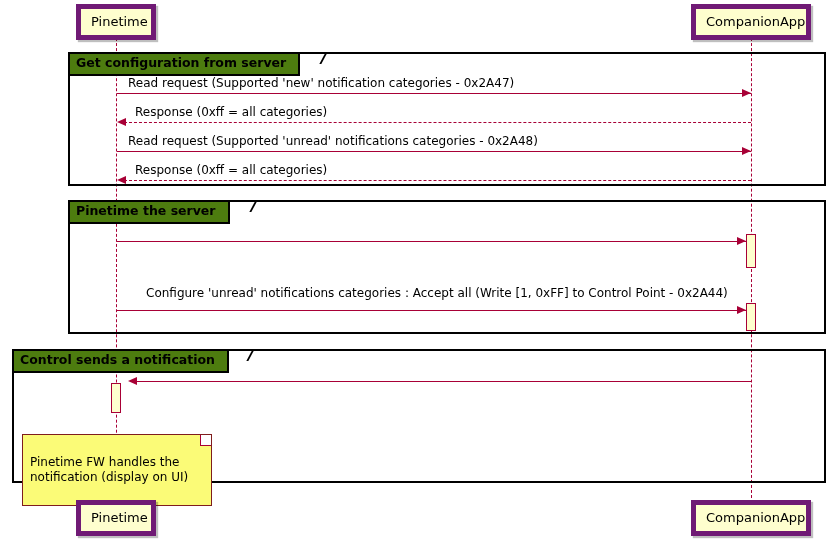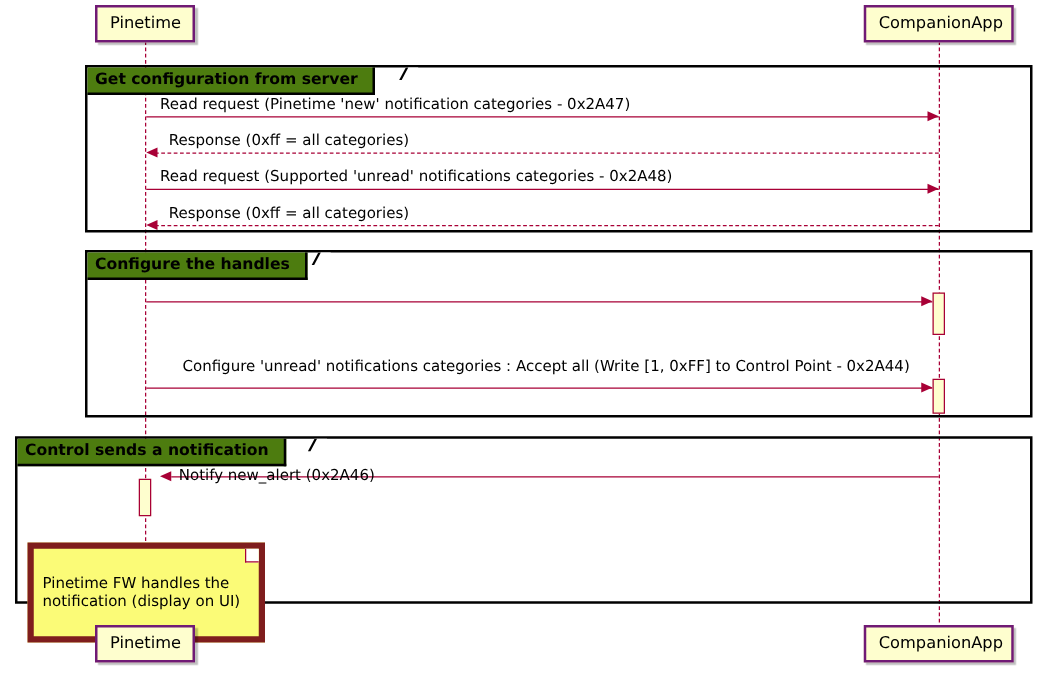--- a/index.html
+++ b/index.html
@@ -14,21 +14,21 @@
     position: relative;
     width: 835px;
     height: 539px;
     overflow: hidden;
     background: #ffffff;
   }
   .participant {
     position: absolute;
     box-sizing: border-box;
     background: #fefece;
-    border: 2px solid #701a75;
+    border: 5px solid #701a75;
     color: #000000;
     font-size: 13px;
     line-height: 1;
     padding: 6px 10px 7px 10px;
     white-space: nowrap;
     box-shadow: 2px 2px 1px rgba(0,0,0,0.25);
     text-align: center;
   }
   .lifeline {
     position: absolute;
@@ -103,21 +103,21 @@
     position: absolute;
     font-size: 12px;
     color: #000000;
     white-space: nowrap;
     line-height: 1;
   }
   .note {
     position: absolute;
     box-sizing: border-box;
     background: #fbfb77;
-    border: 5px solid #7f1d1d;
+    border: 1px solid #7f1d1d;
     font-size: 12px;
     color: #000000;
     padding: 5px 7px;
     line-height: 1.25;
     white-space: pre-line;
   }
   .note-fold {
     position: absolute;
     right: 0;
     top: 0;
@@ -138,54 +138,53 @@
 
   <div class="participant" style="left:76px; top:4px; width:80px;">Pinetime</div>
   <div class="participant" style="left:691px; top:4px; width:120px;">CompanionApp</div>
 
   <div class="group" style="left:68px; top:52px; width:758px; height:134px;"></div>
   <div class="group-label" style="left:70px; top:54px;">Get configuration from server</div>
   <div class="group-label-corner" style="left:322px; top:54px;"></div>
 
   <div class="msg-line" style="left:117px; top:93px; width:634px;"></div>
   <div class="arrowhead right" style="left:742px; top:89px;"></div>
-  <div class="msg-label" style="left:128px; top:77px;">Read request (Pinetime 'new' notification categories - 0x2A47)</div>
+  <div class="msg-label" style="left:128px; top:77px;">Read request (Supported 'new' notification categories - 0x2A47)</div>
 
   <div class="msg-line dotted" style="left:124px; top:122px; width:627px;"></div>
   <div class="arrowhead left" style="left:117px; top:118px;"></div>
   <div class="msg-label" style="left:135px; top:106px;">Response (0xff = all categories)</div>
 
   <div class="msg-line" style="left:117px; top:151px; width:634px;"></div>
   <div class="arrowhead right" style="left:742px; top:147px;"></div>
   <div class="msg-label" style="left:128px; top:135px;">Read request (Supported 'unread' notifications categories - 0x2A48)</div>
 
   <div class="msg-line dotted" style="left:124px; top:180px; width:627px;"></div>
   <div class="arrowhead left" style="left:117px; top:176px;"></div>
   <div class="msg-label" style="left:135px; top:164px;">Response (0xff = all categories)</div>
 
   <div class="group" style="left:68px; top:200px; width:758px; height:134px;"></div>
-  <div class="group-label" style="left:70px; top:202px;">Configure the handles</div>
+  <div class="group-label" style="left:70px; top:202px;">Pinetime the server</div>
   <div class="group-label-corner" style="left:252px; top:202px;"></div>
 
   <div class="msg-line" style="left:117px; top:241px; width:629px;"></div>
   <div class="arrowhead right" style="left:737px; top:237px;"></div>
   <div class="activation" style="left:746px; top:234px; height:34px;"></div>
 
   <div class="msg-line" style="left:117px; top:310px; width:629px;"></div>
   <div class="arrowhead right" style="left:737px; top:306px;"></div>
   <div class="msg-label" style="left:126px; top:287px;margin-left:20px;">Configure 'unread' notifications categories : Accept all (Write [1, 0xFF] to Control Point - 0x2A44)</div>
   <div class="activation" style="left:746px; top:303px; height:28px;"></div>
 
   <div class="group" style="left:12px; top:349px; width:814px; height:134px;"></div>
   <div class="group-label" style="left:14px; top:351px;">Control sends a notification</div>
   <div class="group-label-corner" style="left:249px; top:351px;"></div>
 
   <div class="msg-line" style="left:137px; top:381px; width:614px;"></div>
   <div class="arrowhead left" style="left:128px; top:377px;"></div>
-  <div class="msg-label" style="left:143px; top:374px;">Notify new_alert (0x2A46)</div>
   <div class="activation" style="left:111px; top:383px; height:30px;"></div>
 
   <div class="note" style="left:22px; top:434px; width:190px;">
     <span>Pinetime FW handles the
 notification (display on UI)</span>
     <span class="note-fold"></span>
   </div>
 
   <div class="participant" style="left:76px; top:500px; width:80px;">Pinetime</div>
   <div class="participant" style="left:691px; top:500px; width:120px;">CompanionApp</div>

